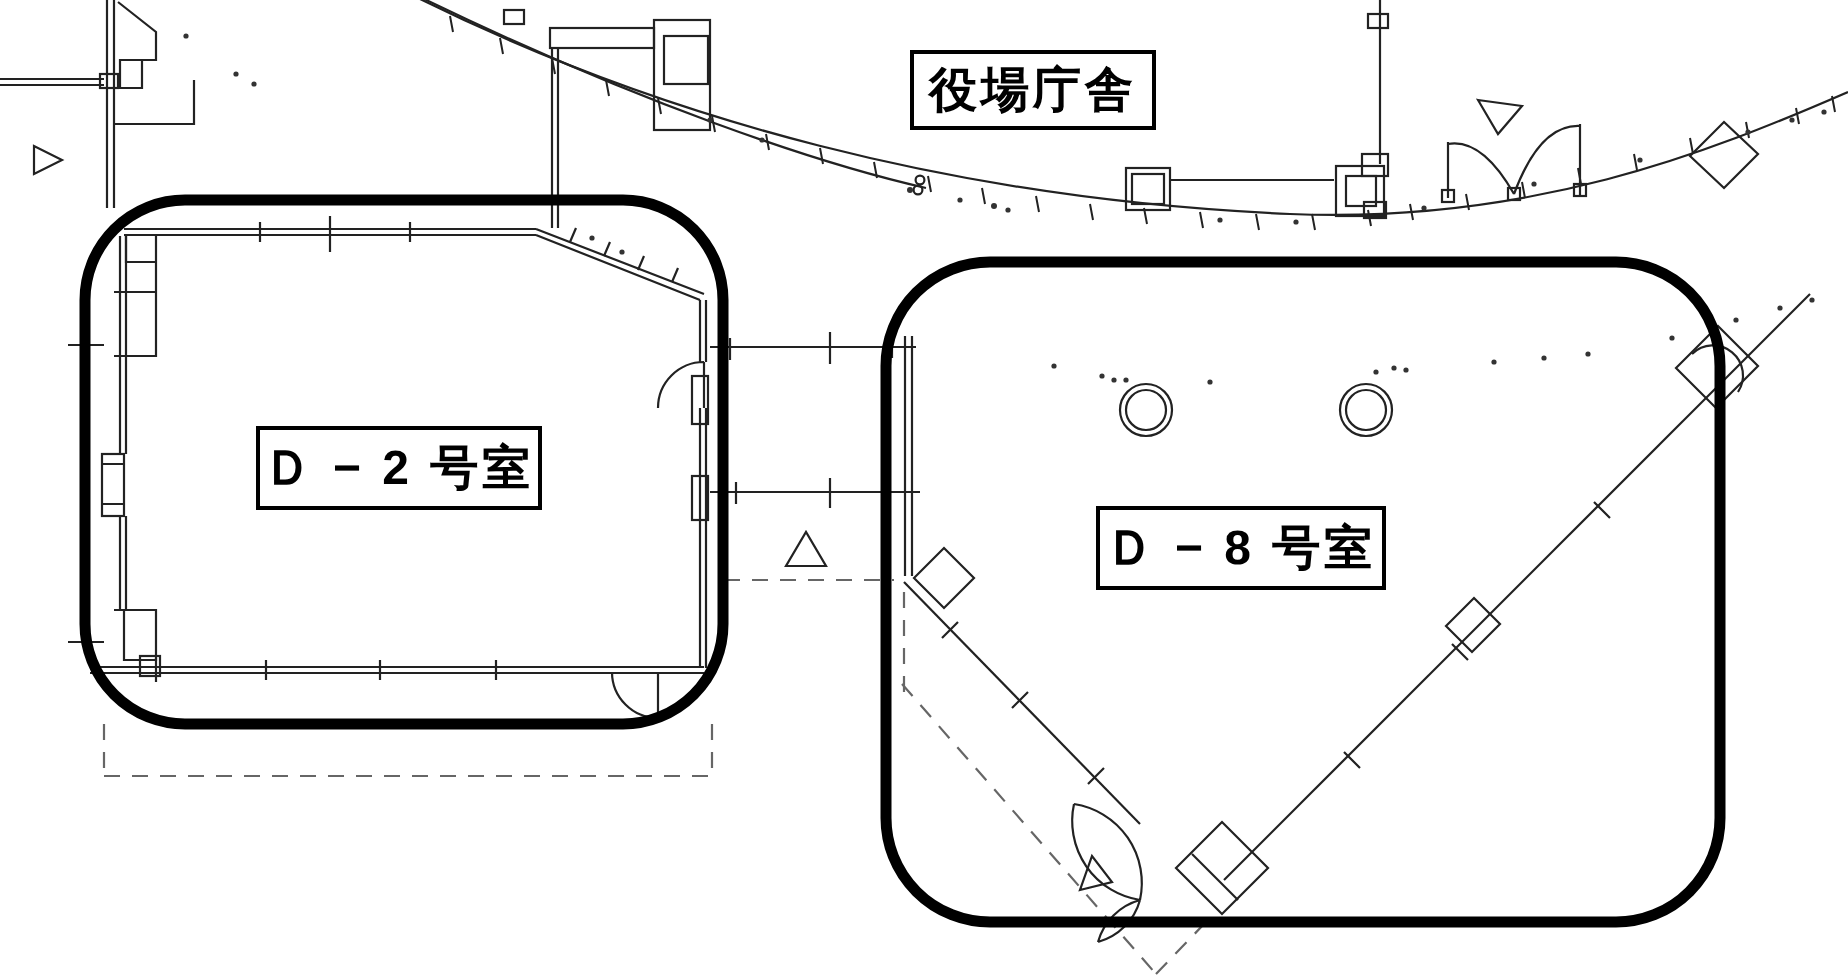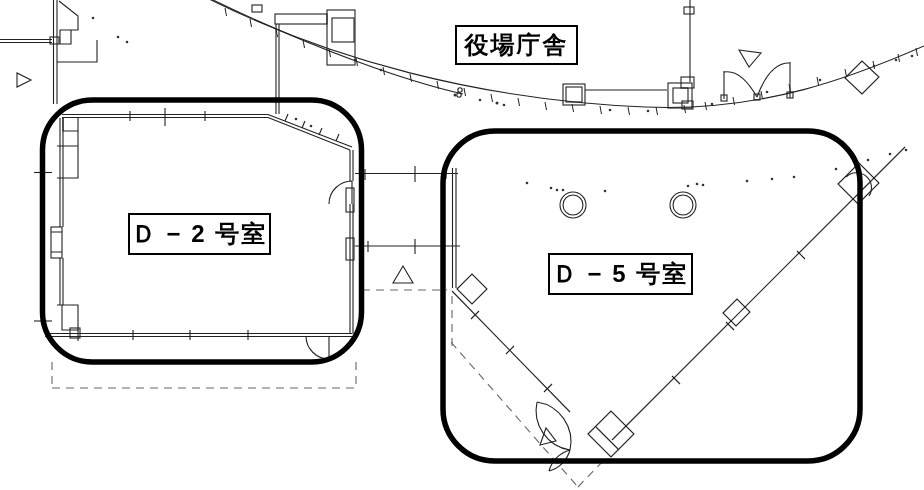--- a/index.html
+++ b/index.html
@@ -174,15 +174,15 @@
     </g>
 
     <g stroke="var(--bold)" stroke-width="5.5" fill="none">
       <rect x="42.5" y="100" width="319" height="262" rx="50" ry="50"></rect>
       <rect x="443" y="131" width="417" height="330" rx="52" ry="52"></rect>
     </g>
   </svg>
 
   <div class="label-box" id="lbl-town">役場庁舎</div>
   <div class="label-box" id="lbl-d2">Ｄ − 2 号室</div>
-  <div class="label-box" id="lbl-d1">Ｄ − 5 号室</div>
+  <div class="label-box" id="lbl-d1">Ｄ − 8 号室</div>
 
 </div>
 
 </body></html>

